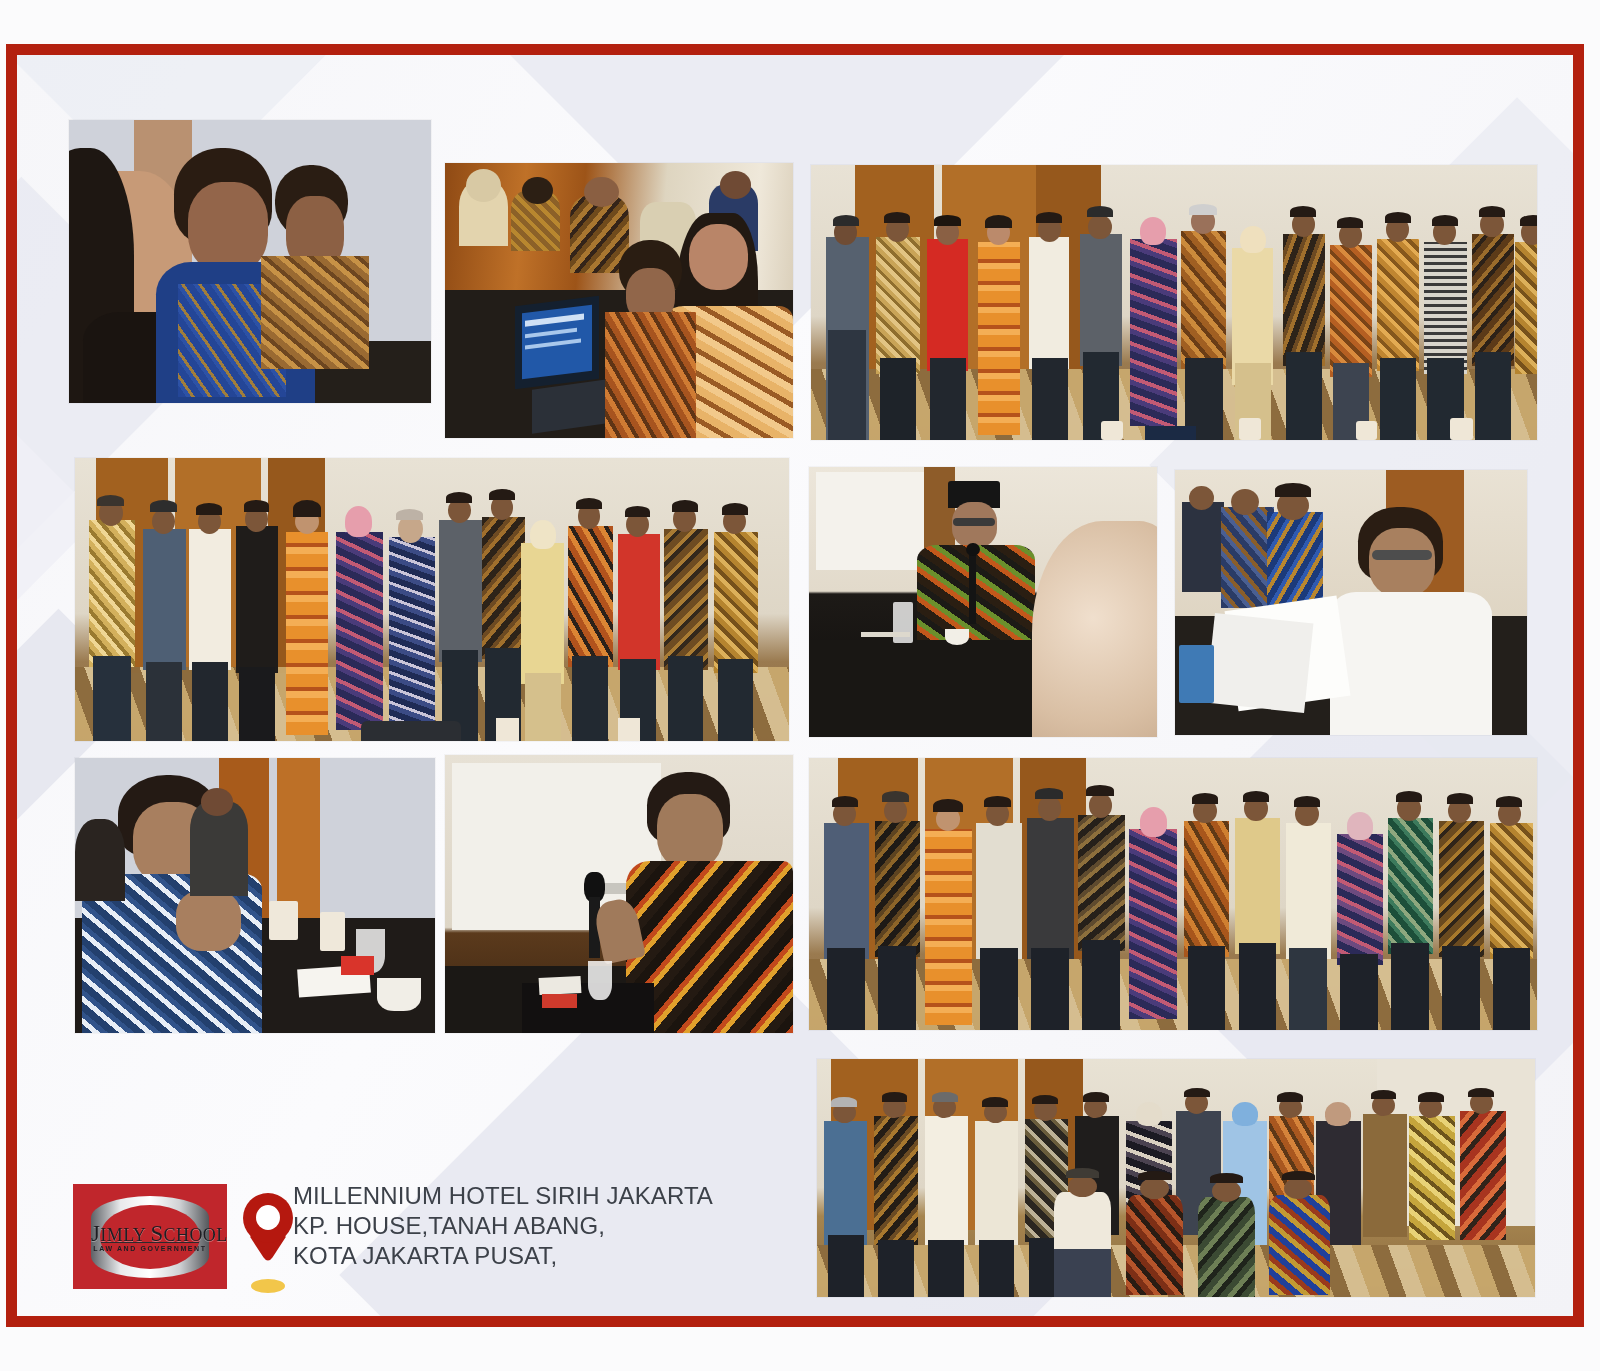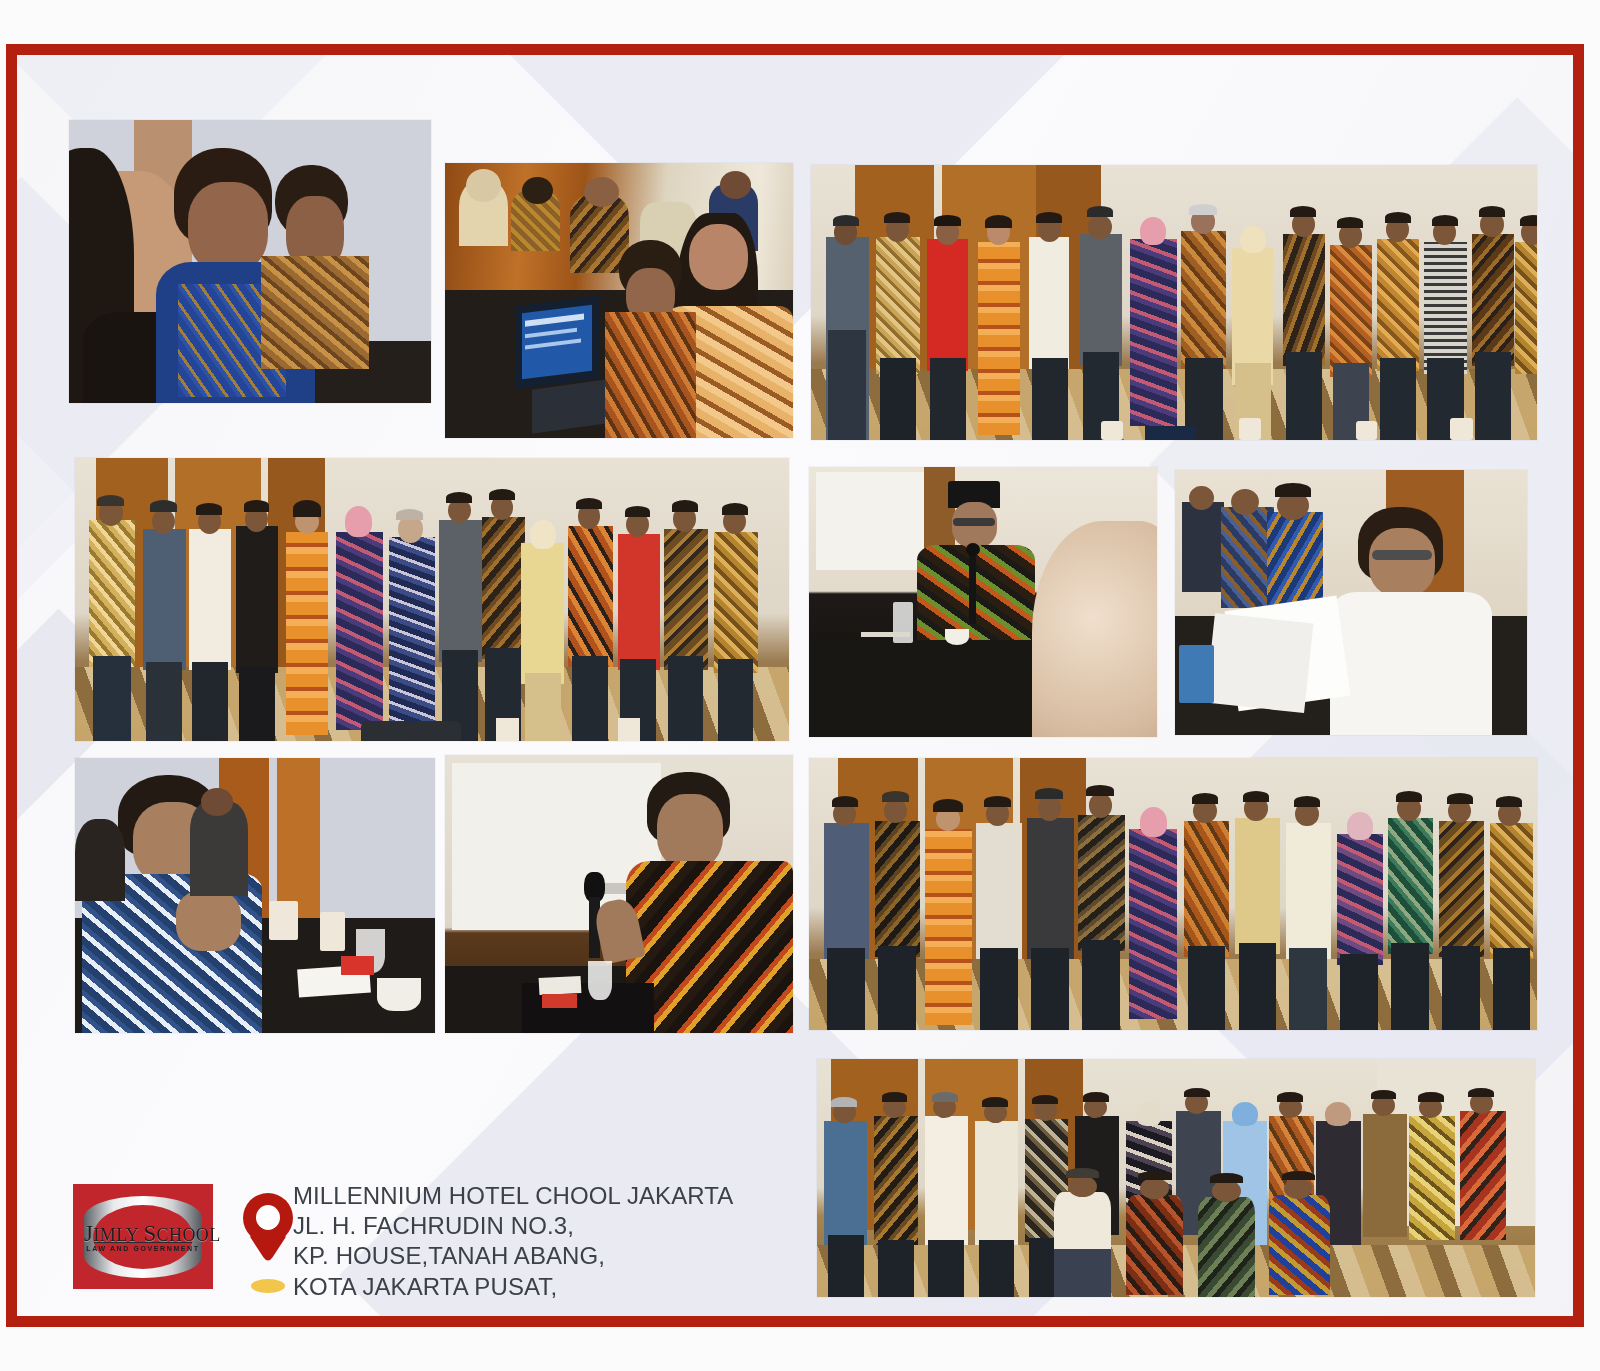--- a/index.html
+++ b/index.html
@@ -54,21 +54,21 @@
     font-size:47px;
     line-height:1.06;
     letter-spacing:-0.5px;
     font-family:"Liberation Sans", sans-serif;
     transform:scaleX(.93);
     transform-origin:left center;
     white-space:nowrap;
     margin:0 0 6px 0;
   }
   #logo{
-    position:absolute;left:56px;top:1129px;width:140px;height:105px;
+    position:absolute;left:56px;top:1129px;width:154px;height:105px;
     background:#c0262c;display:flex;align-items:center;justify-content:center;
   }
   #logo .lens{
     position:relative;width:118px;height:82px;
   }
   #logo .arcTop,#logo .arcBot{
     position:absolute;left:0;width:118px;height:44px;
     background:linear-gradient(90deg,#5e6166,#e9eaec 25%,#ffffff 50%,#d0d2d5 75%,#55585c);
   }
   #logo .arcTop{top:0;border-radius:118px 118px 0 0 / 44px 44px 0 0;}
@@ -637,20 +637,19 @@
     </div>
 
     <div id="pin">
       <div class="shadow"></div>
       <div class="tail"></div>
       <div class="drop"></div>
       <div class="hole"></div>
     </div>
 
     <div id="meta">
-      <div class="addr">MILLENNIUM HOTEL CHOOL JAKARTA</div>
-      <div class="addr">JL. H. FACHRUDIN NO.3,</div>
+      <div class="addr">MILLENNIUM HOTEL SIRIH JAKARTA</div>
       <div class="addr">KP. HOUSE,TANAH ABANG,</div>
       <div class="addr">KOTA JAKARTA PUSAT,</div>
     </div>
 
   </div>
 </div>
 
 </body></html>

